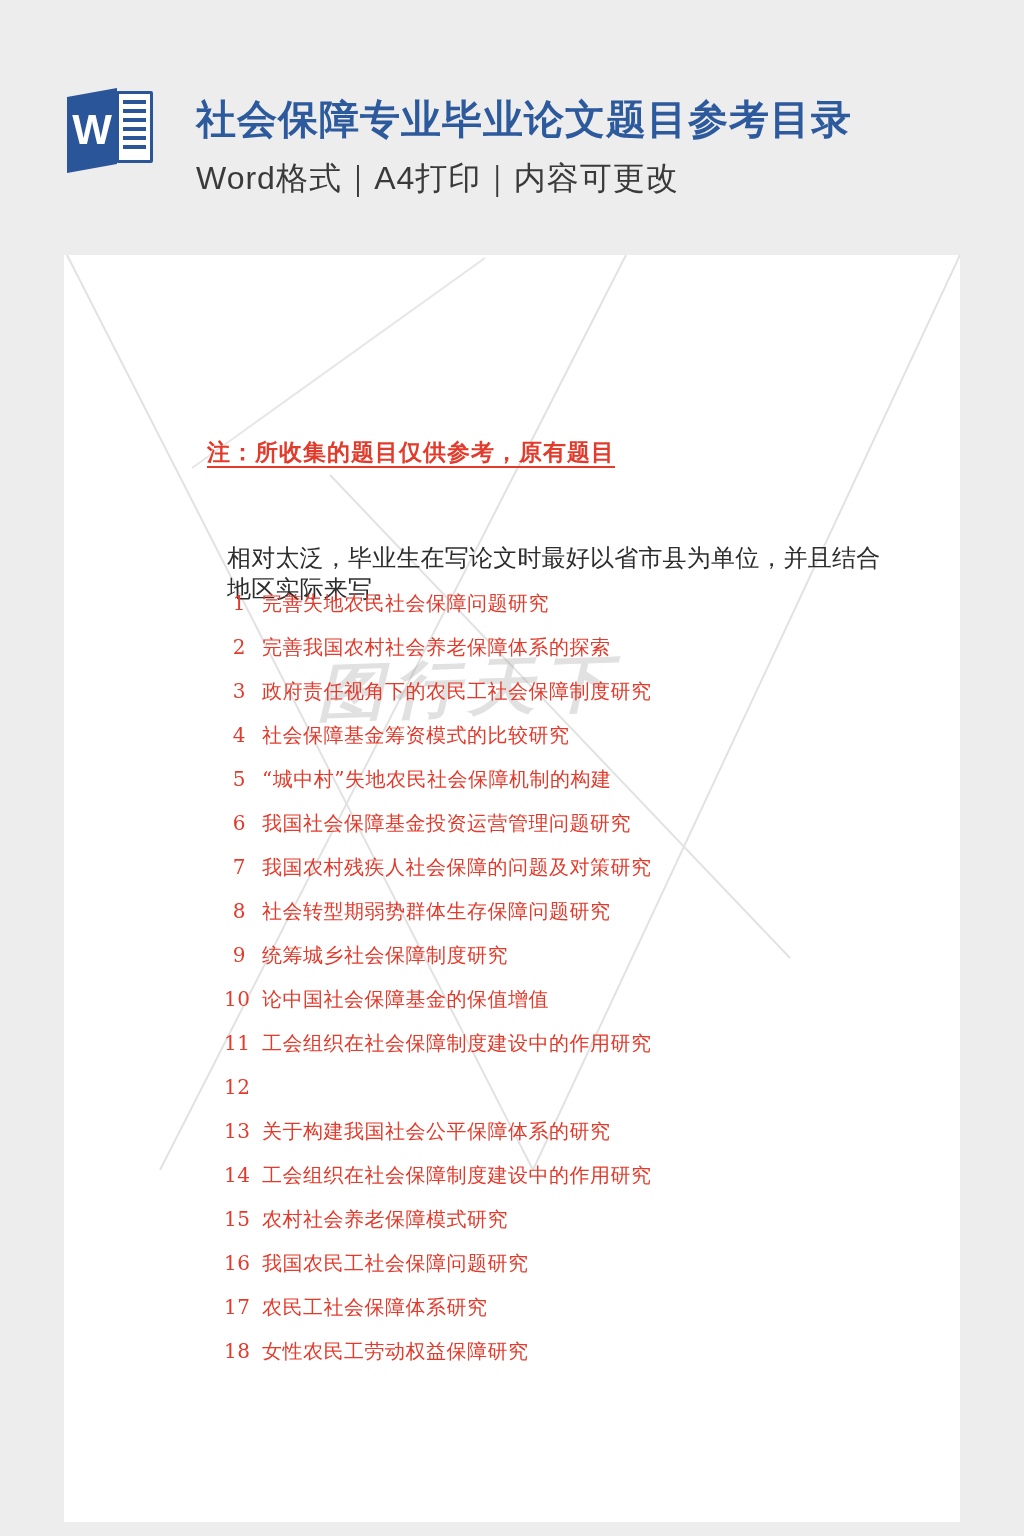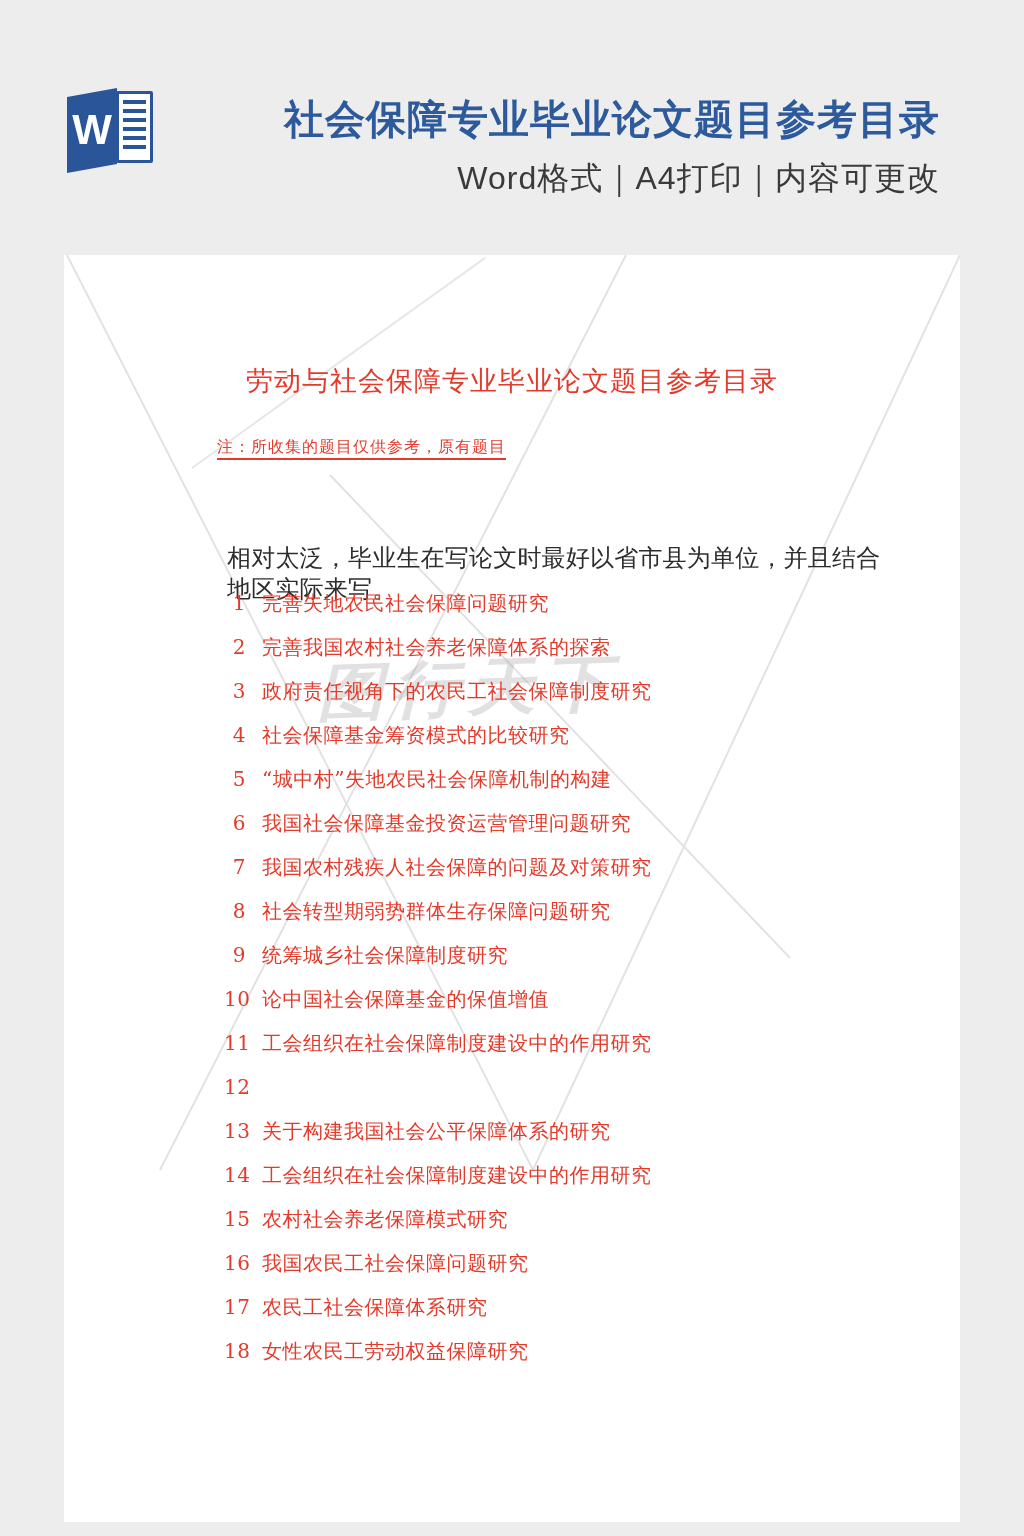--- a/index.html
+++ b/index.html
@@ -34,21 +34,21 @@
   }
   .hdr-icon .sheet{
     position:absolute;left:54px;top:6px;width:37px;height:72px;
     background:#fff;border:3px solid #2a5699;border-radius:2px;
   }
   .hdr-icon .sheet .stripes{
     position:absolute;left:4px;right:4px;top:6px;bottom:6px;
     background:repeating-linear-gradient(to bottom,#2a5699 0 4px,#ffffff 4px 9px);
   }
   .hdr-text{
-    position:absolute;left:180px;top:96px;width:760px;text-align:right;
+    position:absolute;left:196px;top:96px;width:760px;text-align:left;
   }
   .hdr-title{
     color:var(--accent-blue);
     font-size:40px;font-weight:700;letter-spacing:1px;line-height:1.15;
   }
   .hdr-sub{
     margin-top:15px;color:#3a3a3a;font-size:32px;letter-spacing:1px;
   }
 
   
@@ -65,24 +65,25 @@
     transform:rotate(-2deg) scaleX(1.08);
     white-space:nowrap;
     font-family:"DejaVu Serif",serif;
   }
   .doc-title{
     position:absolute;left:0;top:108px;width:100%;
     text-align:center;color:var(--accent-red);
     font-size:27px;letter-spacing:1px;font-weight:500;
   }
   .doc-note{
-    position:absolute;left:153px;top:182px;
-    color:var(--accent-red);font-size:16px;letter-spacing:1px;
+    position:absolute;left:143px;top:182px;
+    color:var(--accent-red);font-size:23px;letter-spacing:1px;
     text-decoration:underline;text-underline-offset:6px;
     text-decoration-thickness:1.5px;
+    font-weight:bold;
   }
   .doc-body{
     position:absolute;left:163px;top:288px;width:660px;
     color:var(--ink);font-size:24px;letter-spacing:0.2px;line-height:1.3;
   }
   .topic-list{
     position:absolute;left:160px;top:326px;width:660px;
   }
   .topic-list .item{
     height:44px;line-height:44px;
@@ -116,21 +117,20 @@
   <svg class="wm-lines" viewBox="0 0 896 1267">
     <line x1="3" y1="0" x2="469" y2="915" stroke="#e2e2e2" stroke-width="2"></line>
     <line x1="562" y1="0" x2="96" y2="915" stroke="#e2e2e2" stroke-width="2"></line>
     <line x1="896" y1="0" x2="469" y2="915" stroke="#e2e2e2" stroke-width="2"></line>
     <line x1="266" y1="220" x2="726" y2="703" stroke="#e2e2e2" stroke-width="2"></line>
     <line x1="421" y1="3" x2="128" y2="213" stroke="#e6e6e6" stroke-width="2"></line>
   </svg>
 
   <div class="wm-logo">图行天下</div>
 
-  <div class="doc-title">劳动与社会保障专业毕业论文题目参考目录</div>
 
   <div class="doc-note">注：所收集的题目仅供参考，原有题目</div>
 
   <div class="doc-body">相对太泛，毕业生在写论文时最好以省市县为单位，并且结合地区实际来写。</div>
 
   <div class="topic-list">
 
       <div class="item">
         <span class="num">1</span>
         <span class="ttl">完善失地农民社会保障问题研究</span>

